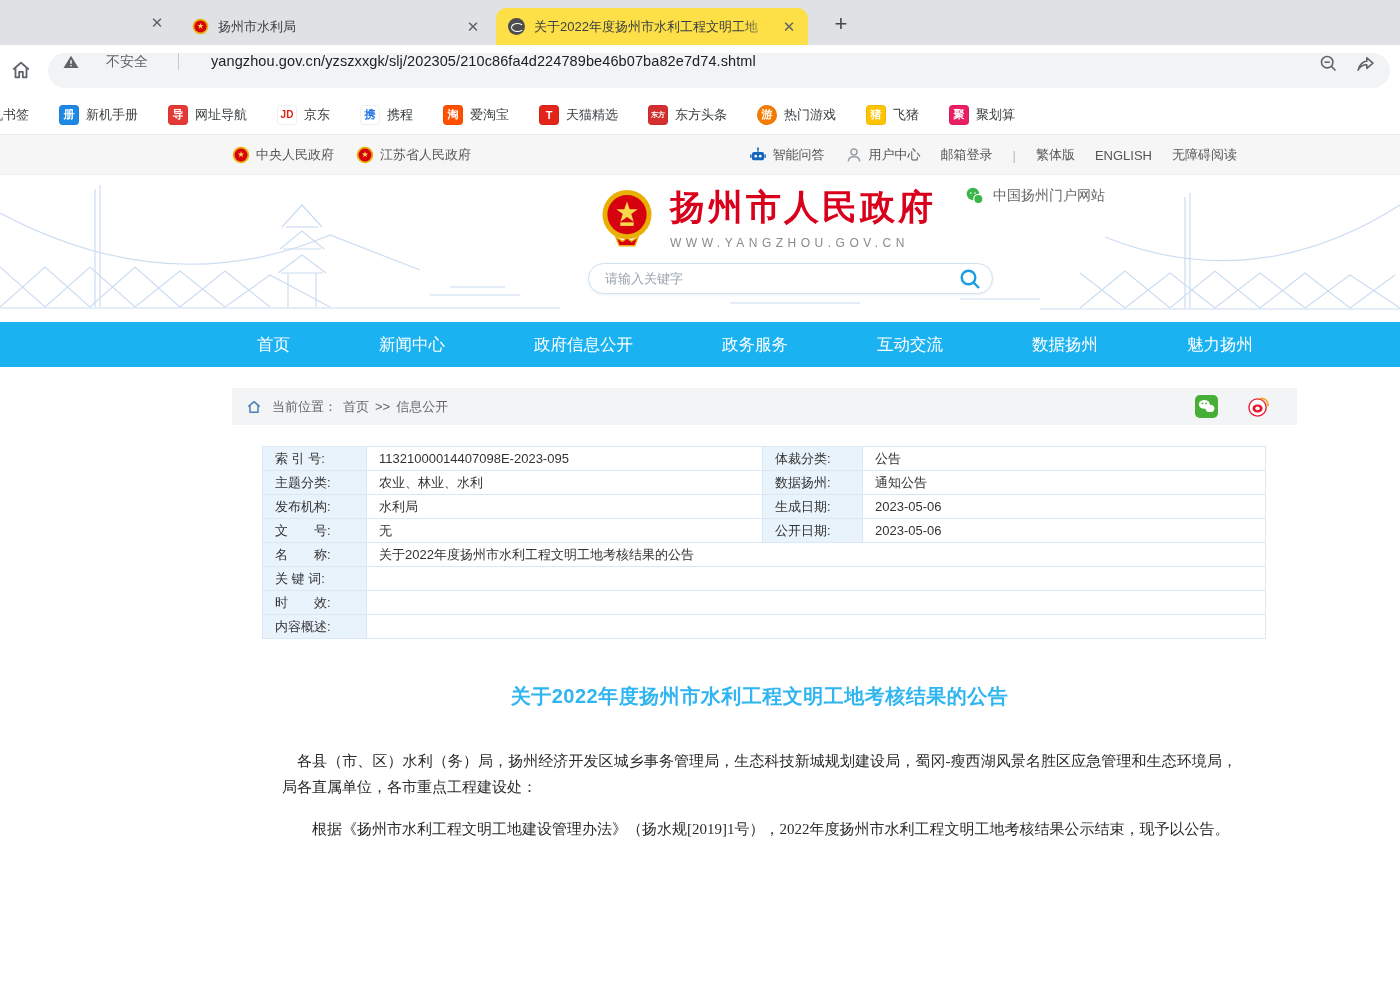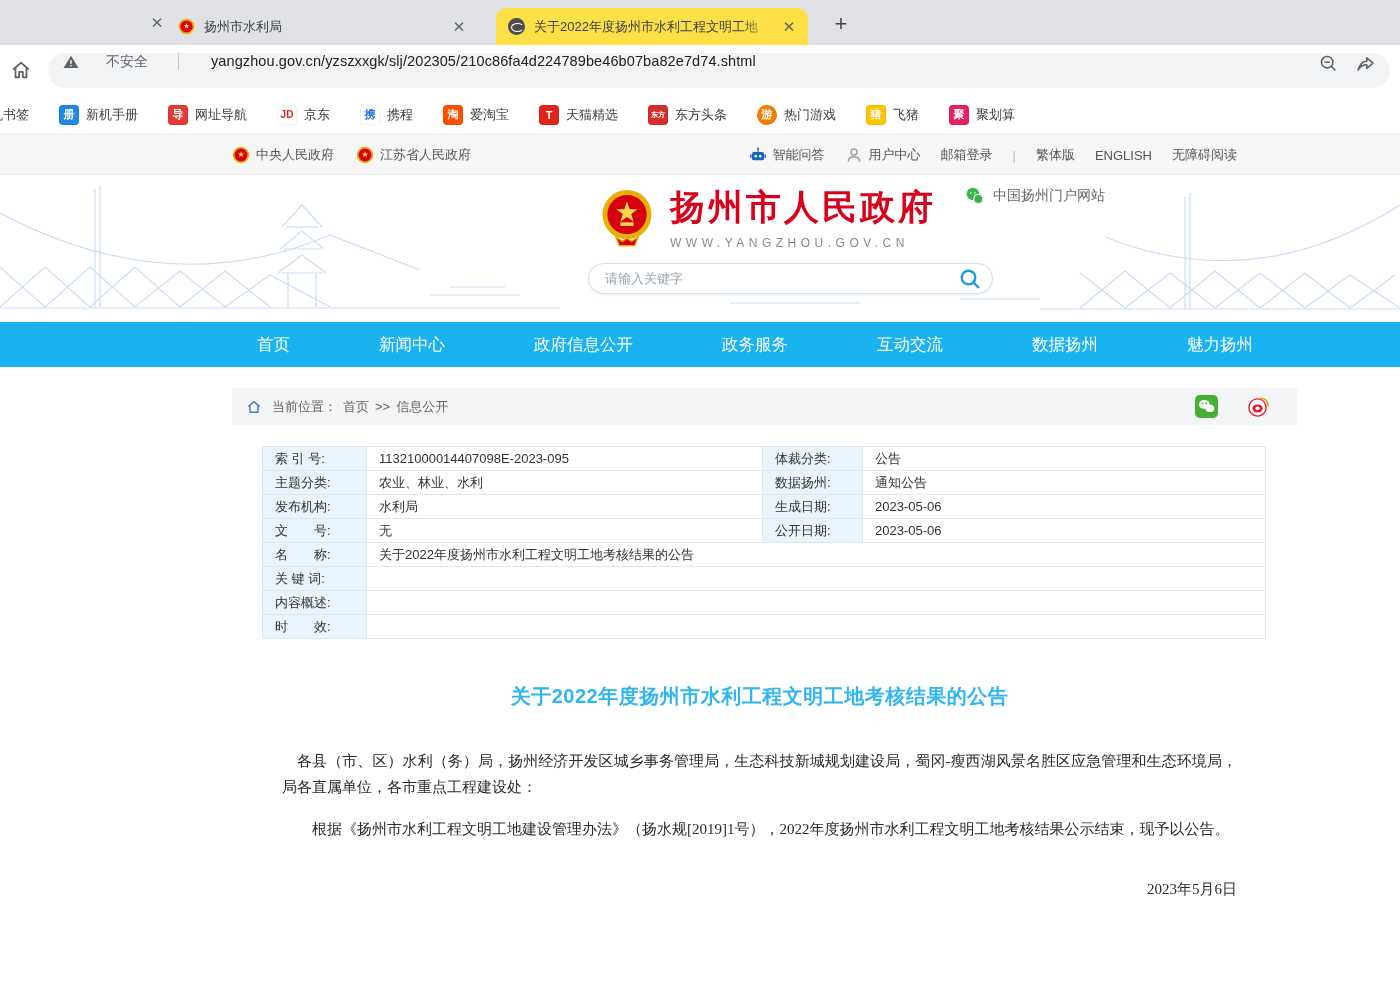--- a/index.html
+++ b/index.html
@@ -102,21 +102,21 @@
   .p2 { margin-top:16px; text-indent:2em; }
   .art-date { margin-top:38px; text-align:right; font-family:"Liberation Serif", serif;
               font-size:15px; color:#2b2b2b; }
 </style>
 </head>
 <body>
 
 <div class="tabstrip">
   <span class="tab-close lone-close">✕</span>
 
-  <div class="tab" style="left:166px;">
+  <div class="tab" style="left:180px;">
     <svg class="favicon" viewBox="0 0 24 24">
       <circle cx="12" cy="12" r="11" fill="#e8b004"></circle>
         <circle cx="12" cy="12" r="8.6" fill="#d7000f"></circle>
       <polygon fill="#f7d84b" points="12,7 13.1,10 16.2,10 13.7,11.9 14.7,15 12,13.1 9.3,15 10.3,11.9 7.8,10 10.9,10"></polygon>
     </svg>
     <span class="title">扬州市水利局</span>
     <span class="tab-close">✕</span>
   </div>
 
   <div class="tab active" style="left:496px;">
@@ -390,32 +390,31 @@
       </tr>
       <tr>
         <td class="lbl">名　　称:</td>
         <td colspan="3">关于2022年度扬州市水利工程文明工地考核结果的公告</td>
       </tr>
       <tr>
         <td class="lbl">关 键 词:</td>
         <td colspan="3"></td>
       </tr>
       <tr>
+        <td class="lbl">时　　效:</td>
+        <td colspan="3"></td>
+      </tr>
+      <tr>
         <td class="lbl">内容概述:</td>
-        <td colspan="3"></td>
-      </tr>
-      <tr>
-        <td class="lbl">时　　效:</td>
         <td colspan="3"></td>
       </tr>
     </tbody>
       </table>
 
     <div class="article">
       <div class="art-title">关于2022年度扬州市水利工程文明工地考核结果的公告</div>
       <p class="art-p p1">各县（市、区）水利（务）局，扬州经济开发区城乡事务管理局，生态科技新城规划建设局，蜀冈-瘦西湖风景名胜区应急管理和生态环境局，局各直属单位，各市重点工程建设处：</p>
       <p class="art-p p2">根据《扬州市水利工程文明工地建设管理办法》（扬水规[2019]1号），2022年度扬州市水利工程文明工地考核结果公示结束，现予以公告。</p>
-      <div class="art-date">2023年5月6日</div>
 
     </div>
 
   </div>
 </div>
 
 </body></html>

